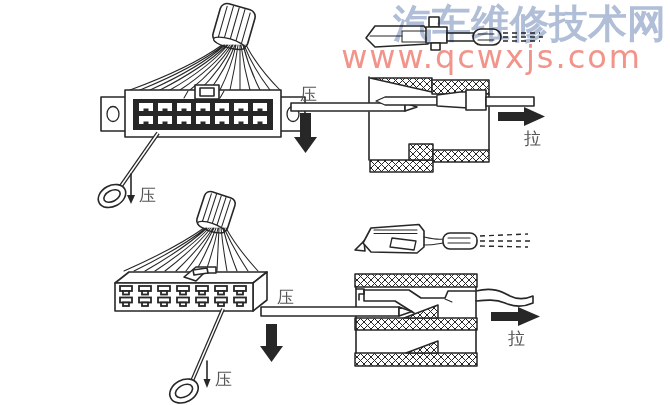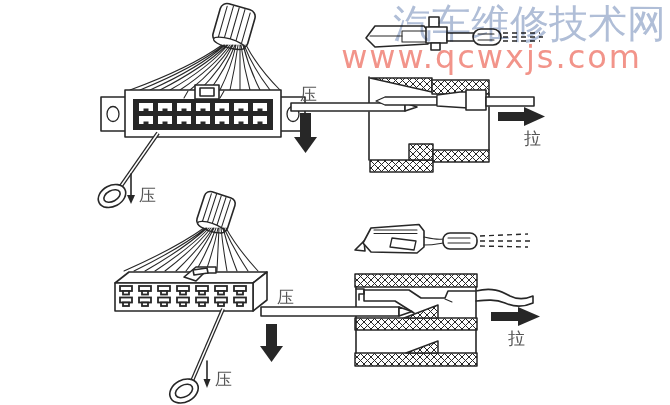--- a/index.html
+++ b/index.html
@@ -13,21 +13,21 @@
   .ln{fill:none;stroke:var(--ink,#272727);stroke-width:1.6;stroke-linejoin:round;stroke-linecap:round;}
   .thin{stroke-width:1.05;}
   .fw{fill:#ffffff;stroke:var(--ink,#272727);stroke-width:1.6;stroke-linejoin:round;}
   .fwt{fill:#ffffff;stroke:var(--ink,#272727);stroke-width:1.3;stroke-linejoin:round;}
   .blk{fill:var(--ink,#272727);stroke:none;}
   .hatch{fill:url(#xh);stroke:var(--ink,#272727);stroke-width:1.5;stroke-linejoin:round;}
   .dash{fill:none;stroke:var(--ink,#272727);stroke-width:1.4;stroke-dasharray:5 4;}
   text.lbl{font-family:"DejaVu Sans","Liberation Sans",sans-serif;font-size:17px;}
   
   .wm{position:absolute;line-height:1;white-space:nowrap;mix-blend-mode:multiply;pointer-events:none;}
-  #wm-name{top:4px;right:4px;font-size:39px;font-weight:400;letter-spacing:0px;}
+  #wm-name{top:4px;right:4px;font-size:39px;font-weight:700;letter-spacing:0px;}
   #wm-url{top:41px;right:28px;font-size:32px;font-weight:400;letter-spacing:2px;}
 </style>
 </head>
 <body style="--ink: #272727;">
 
 <svg id="stage" viewBox="0 0 670 405">
   <defs>
     <pattern id="xh" width="7" height="7" patternUnits="userSpaceOnUse">
       <rect width="7" height="7" fill="#ffffff"></rect>
       <path d="M0,0 L7,7 M7,0 L0,7" stroke="#272727" stroke-width="1"></path>

